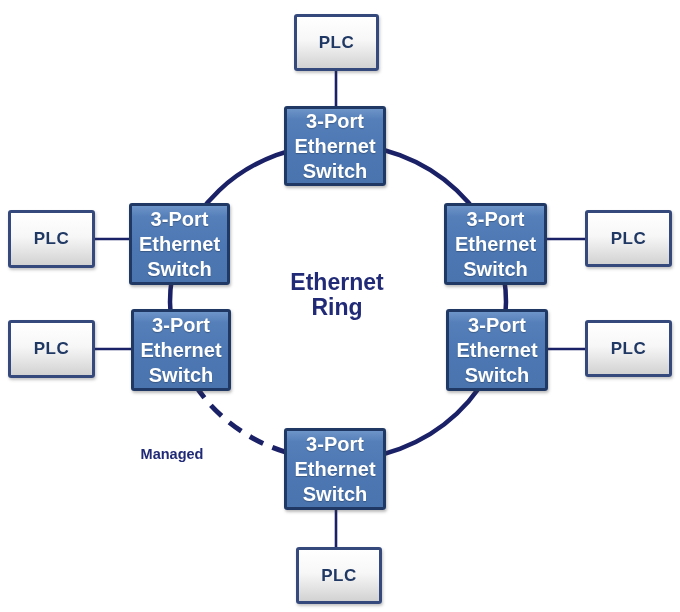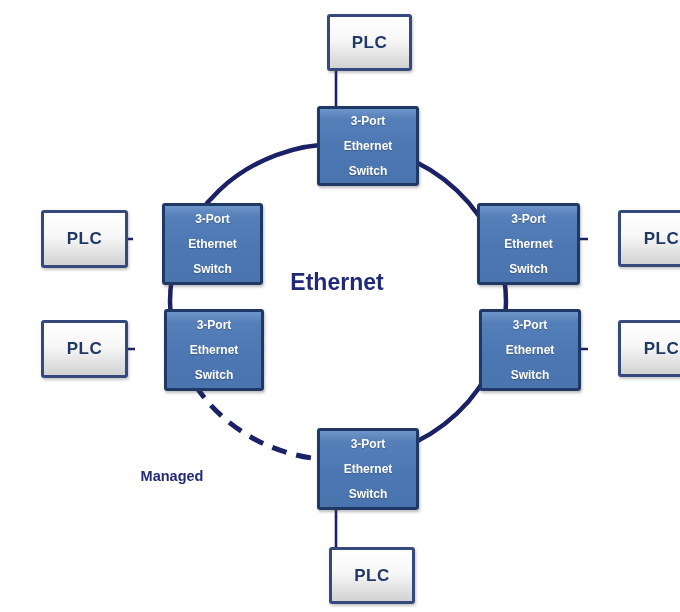--- a/index.html
+++ b/index.html
@@ -43,28 +43,27 @@
   .node {
     position: absolute;
     z-index: 2;
     display: flex;
     flex-direction: column;
     align-items: center;
     justify-content: center;
     text-align: center;
     box-sizing: border-box;
     border-radius: 3px;
-    margin-left: 33px;
   }
   .switch {
     background: linear-gradient(180deg, #6e95c9 0%, #557fb9 14%, #4c77b2 55%, #4a74ae 100%);
     border: 3px solid var(--switch-border, #1f3864);
     color: var(--switch-text, #ffffff);
     font-weight: bold;
-    font-size: 12px;
+    font-size: 20px;
     line-height: 25px;
     box-shadow: 1px 2px 3px rgba(60,60,60,0.35);
     text-shadow: 0 1px 1px rgba(0,0,0,0.25);
   }
   .plc {
     background: linear-gradient(180deg, #ffffff 0%, #f7f7f7 45%, #e3e3e3 75%, #d2d2d2 100%);
     border: 3px solid var(--plc-border, #35497c);
     color: var(--plc-text, #1f3864);
     font-weight: bold;
     font-size: 17px;
@@ -80,21 +79,21 @@
     text-align: center;
     color: var(--title-text, #212a77);
     font-weight: bold;
     font-size: 23px;
     line-height: 25px;
   }
   .link-label {
     position: absolute;
     z-index: 2;
     left: 92px;
-    top: 467px;
+    top: 445px;
     width: 160px;
     text-align: center;
     color: var(--title-text, #212a77);
     font-weight: bold;
     font-size: 14.5px;
     line-height: 19px;
   }
   .title span, .link-label span, .switch span { display: block; }
 </style>
 </head>
@@ -112,20 +111,21 @@
     <line class="connector" x1="336" y1="68" x2="336" y2="110"></line>
     <line class="connector" x1="92" y1="239" x2="133" y2="239"></line>
     <line class="connector" x1="92" y1="349" x2="135" y2="349"></line>
     <line class="connector" x1="545" y1="239" x2="588" y2="239"></line>
     <line class="connector" x1="547" y1="349" x2="588" y2="349"></line>
     <line class="connector" x1="336" y1="508" x2="336" y2="550"></line>
   </svg>
 
   <div class="title">
     <span>Ethernet</span>
+    <span>Ring</span>
   </div>
 
   <div class="link-label">
     <span>Managed</span>
   </div>
 
   <div class="node switch" style="left:284px; top:106px; width:102px; height:80px;">
     <span>3-Port</span>
     <span>Ethernet</span>
     <span>Switch</span>

